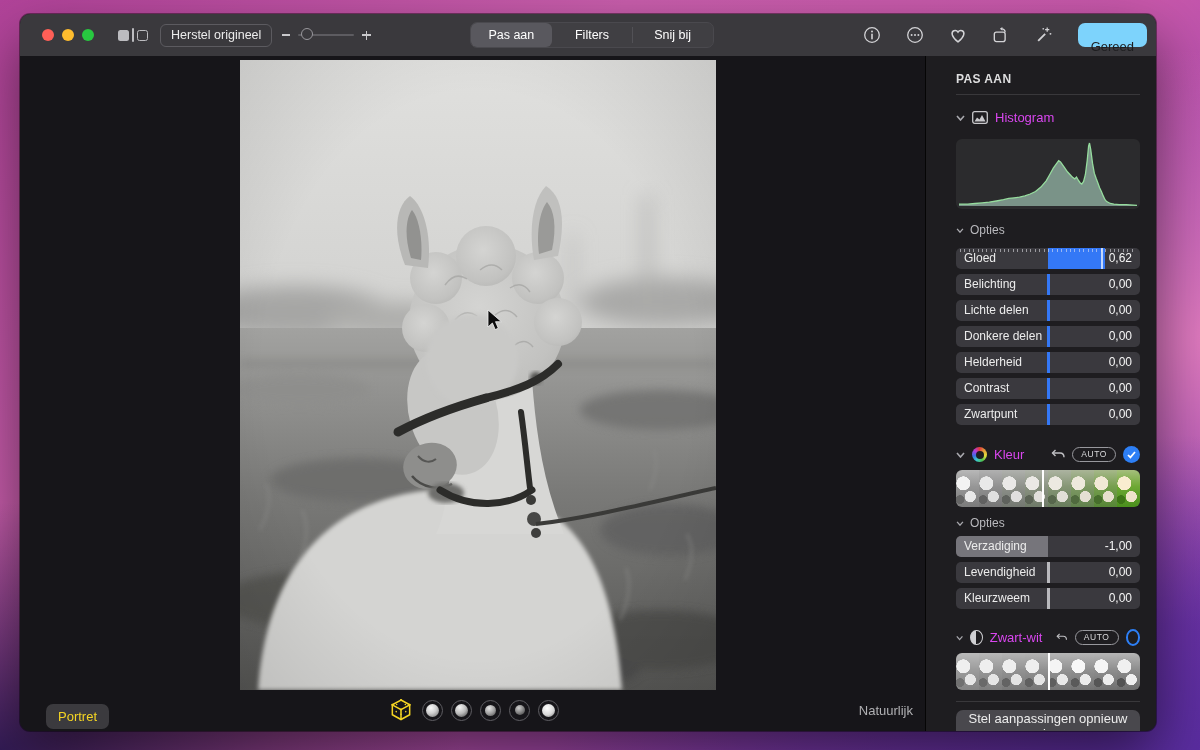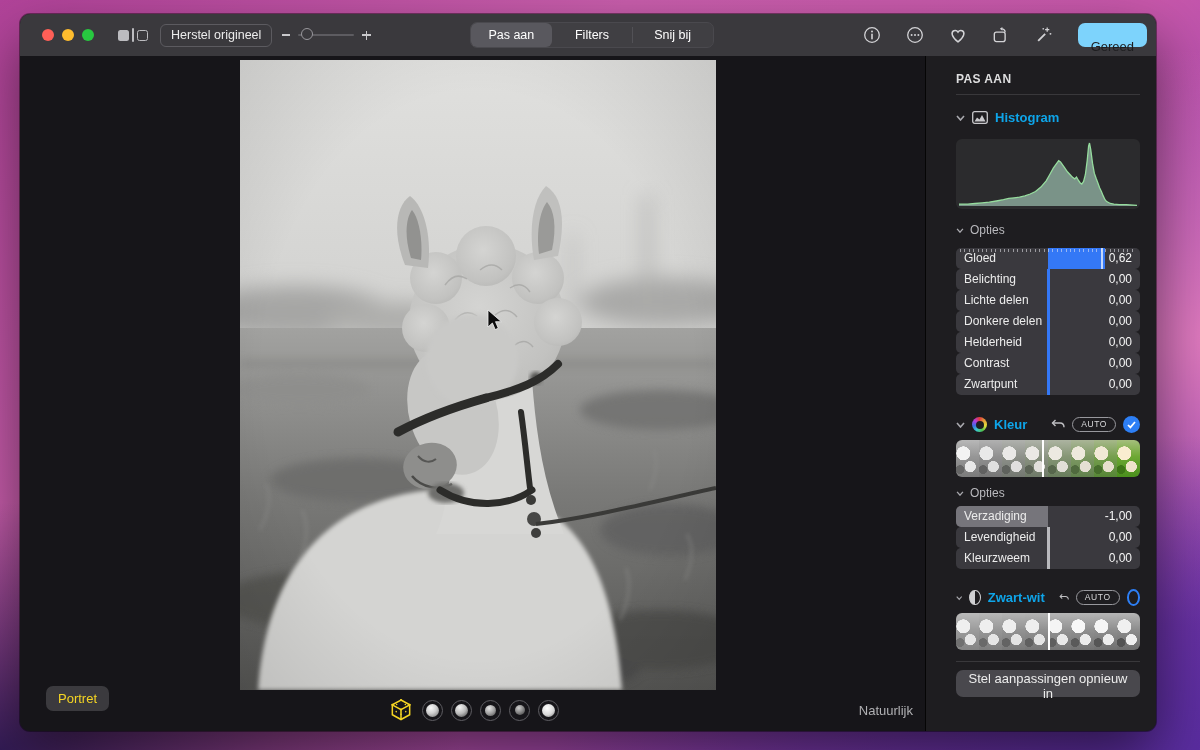--- a/index.html
+++ b/index.html
@@ -38,43 +38,43 @@
     position:relative;border-radius:6px;cursor:default;}
   .seg:not(.active)+.seg:not(.active)::before{content:"";position:absolute;left:0;top:4px;bottom:4px;width:1px;background:#525156;}
   .seg.active{background:#59585e;color:#ffffff;}
   .tb-right{position:absolute;right:9px;top:0;height:42px;display:flex;align-items:center;gap:25px;}
   .tb-icon{display:flex;align-items:center;justify-content:center;}
   .done-btn{height:24px;padding:12px 13px;background:#7dd3fc;border:none;border-radius:7px;
     color:#1d1d1f;font-size:13px;line-height:24px;}
   
   .canvas{position:absolute;left:0;top:42px;width:905px;height:675px;background:#161519;}
   .photo{position:absolute;left:220px;top:4px;width:476px;height:630px;overflow:hidden;}
-  .badge-portrait{position:absolute;left:26px;bottom:20px;height:25px;padding:0 12px;background:#3b3a3e;
+  .badge-portrait{position:absolute;left:26px;bottom:2px;height:25px;padding:0 12px;background:#3b3a3e;
     border-radius:7px;color:#f5d523;font-size:13px;line-height:25px;}
   .lighting{position:absolute;left:368px;bottom:7px;display:flex;align-items:center;gap:8px;height:28px;}
   .sphere{width:21px;height:21px;border-radius:50%;border:1.5px solid #5e5d62;box-sizing:border-box;
     display:flex;align-items:center;justify-content:center;}
   .ball{border-radius:50%;width:13px;height:13px;background:radial-gradient(circle at 38% 30%,#fafafa,#cfcfcf 45%,#8f8f8f 80%,#707070);}
   .b2 .ball{background:radial-gradient(circle at 36% 26%,#f5f5f5,#b9b9b9 50%,#5a5a5a 88%);}
   .b3 .ball{width:11px;height:11px;background:radial-gradient(circle at 38% 30%,#e8e8e8,#9a9a9a 55%,#565656 90%);}
   .b4 .ball{width:10px;height:10px;background:radial-gradient(circle at 38% 30%,#d0d0d0,#7d7d7d 55%,#454545 90%);}
   .b5 .ball{width:13px;height:13px;background:radial-gradient(circle at 40% 32%,#ffffff,#d8d8d8 55%,#8a8a8a 90%);}
   .lighting-label{position:absolute;right:12px;bottom:13px;color:#b0b0b3;font-size:13px;}
   
   .sidebar{position:absolute;left:905px;top:42px;width:231px;height:675px;background:#1e1d20;
     border-left:1px solid #050505;box-sizing:border-box;padding:10px 16px 0 30px;}
   .sb-title{font-size:12px;font-weight:bold;letter-spacing:.4px;color:#dededf;margin-top:6px;}
   .sb-hr{height:1px;background:#39383b;margin-top:8px;}
   .sec-head{display:flex;align-items:center;gap:7px;margin-top:14px;height:17px;}
-  .sec-title{font-size:13px;font-weight:700;color:#0ea5e9;flex:0 0 auto;}
+  .sec-title{font-size:13px;font-weight:400;color:#d946ef;flex:0 0 auto;}
   .sec-spacer{flex:1;}
   .opties{display:flex;align-items:center;gap:6px;margin-top:14px;height:14px;color:#b9b9bd;font-size:12px;}
   .chart{margin-top:13px;width:184px;height:70px;background:#2b2b2d;border-radius:6px;overflow:hidden;}
   .sliders{margin-top:11px;}
-  .srow{position:relative;height:21px;background:#3a393e;border-radius:5px;overflow:hidden;}
+  .srow{position:relative;height:21px;margin-bottom:5px;background:#3a393e;border-radius:5px;overflow:hidden;}
   .srow .fill{position:absolute;top:0;bottom:0;background:#3478f6;}
   .srow.gray .fill{background:#76757b;}
   .srow .zline{position:absolute;top:0;bottom:0;width:2.5px;background:#3478f6;}
   .srow.gray .zline{background:#b9b9bd;}
   .srow .hline{position:absolute;top:0;bottom:0;width:2px;background:rgba(255,255,255,.7);}
   .srow .ticks{position:absolute;top:1px;left:4px;right:4px;height:3px;z-index:3;
     background:repeating-linear-gradient(90deg,rgba(235,235,240,.55) 0 1px,transparent 1px 4.4px);}
   .slabel{position:absolute;left:8px;top:0;line-height:21px;font-size:12px;color:#ececec;z-index:2;}
   .svalue{position:absolute;right:8px;top:0;line-height:21px;font-size:12px;color:#f6f6f6;z-index:2;}
   .auto-pill{font-size:8.5px;font-weight:normal;letter-spacing:.6px;color:#d8d8da;border:1.2px solid #98989d;

